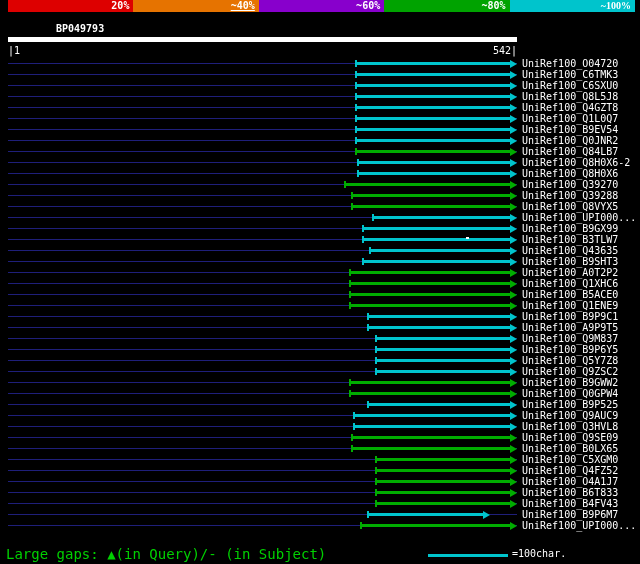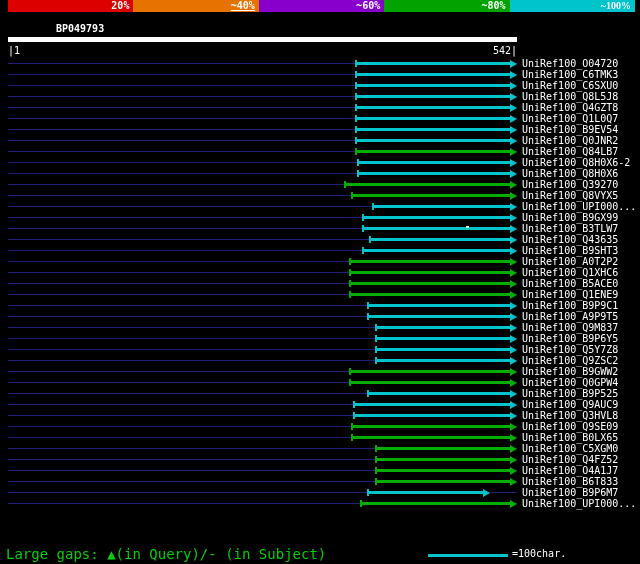--- a/index.html
+++ b/index.html
@@ -166,20 +166,29 @@
         </div>
         <div class="albl">UniRef100_Q39270</div>
       </div>
       <div class="arow">
         <div class="guide"></div>
         <div class="abar" style="left: 351.41px; width: 165.59px; color: rgb(0, 173, 0);">
           <div class="atick"></div>
           <div class="aline"></div>
           <div class="aarrow"></div>
         </div>
+        <div class="albl">UniRef100_Q39288</div>
+      </div>
+      <div class="arow">
+        <div class="guide"></div>
+        <div class="abar" style="left: 351.41px; width: 165.59px; color: rgb(0, 173, 0);">
+          <div class="atick"></div>
+          <div class="aline"></div>
+          <div class="aarrow"></div>
+        </div>
         <div class="albl">UniRef100_Q8VYX5</div>
       </div>
       <div class="arow">
         <div class="guide"></div>
         <div class="abar" style="left: 372.109px; width: 144.891px; color: rgb(0, 196, 204);">
           <div class="atick"></div>
           <div class="aline"></div>
           <div class="aarrow"></div>
         </div>
         <div class="albl">UniRef100_UPI000...</div>
@@ -402,20 +411,29 @@
         <div class="albl">UniRef100_O4A1J7</div>
       </div>
       <div class="arow">
         <div class="guide"></div>
         <div class="abar" style="left: 374.932px; width: 142.068px; color: rgb(0, 173, 0);">
           <div class="atick"></div>
           <div class="aline"></div>
           <div class="aarrow"></div>
         </div>
         <div class="albl">UniRef100_B6T833</div>
+      </div>
+      <div class="arow">
+        <div class="guide"></div>
+        <div class="abar" style="left: 374.932px; width: 142.068px; color: rgb(0, 173, 0);">
+          <div class="atick"></div>
+          <div class="aline"></div>
+          <div class="aarrow"></div>
+        </div>
+        <div class="albl">UniRef100_B4FV43</div>
       </div>
       <div class="arow">
         <div class="guide"></div>
         <div class="abar" style="left: 367.405px; width: 122.311px; color: rgb(0, 196, 204);">
           <div class="atick"></div>
           <div class="aline"></div>
           <div class="aarrow"></div>
         </div>
         <div class="albl">UniRef100_B9P6M7</div>
       </div>

